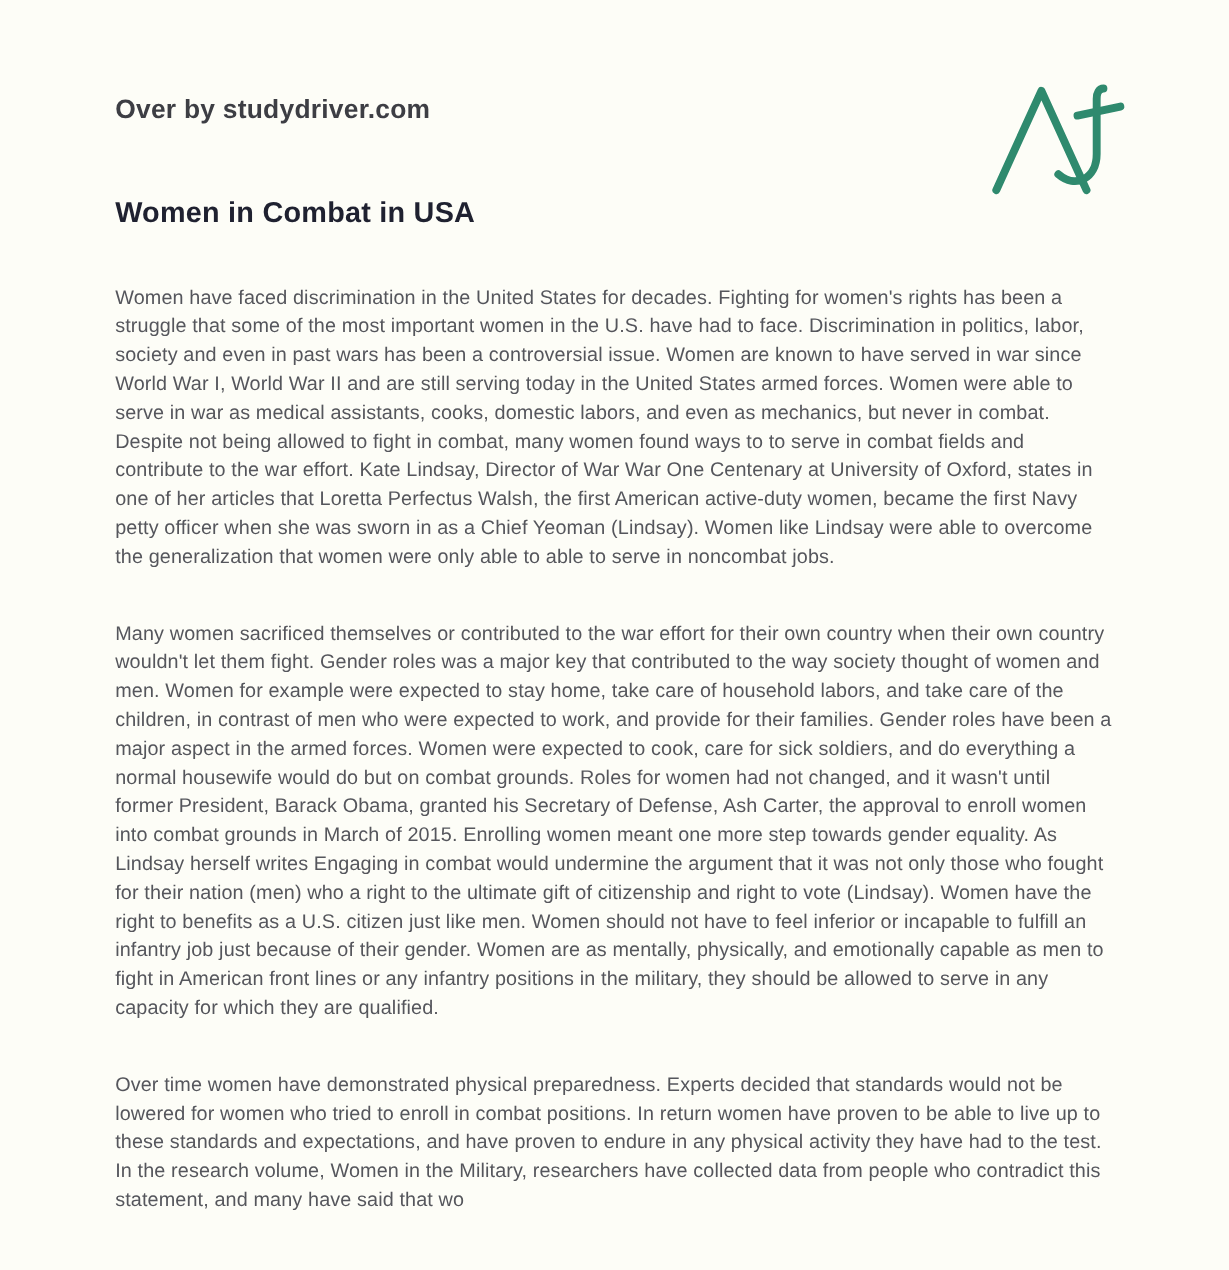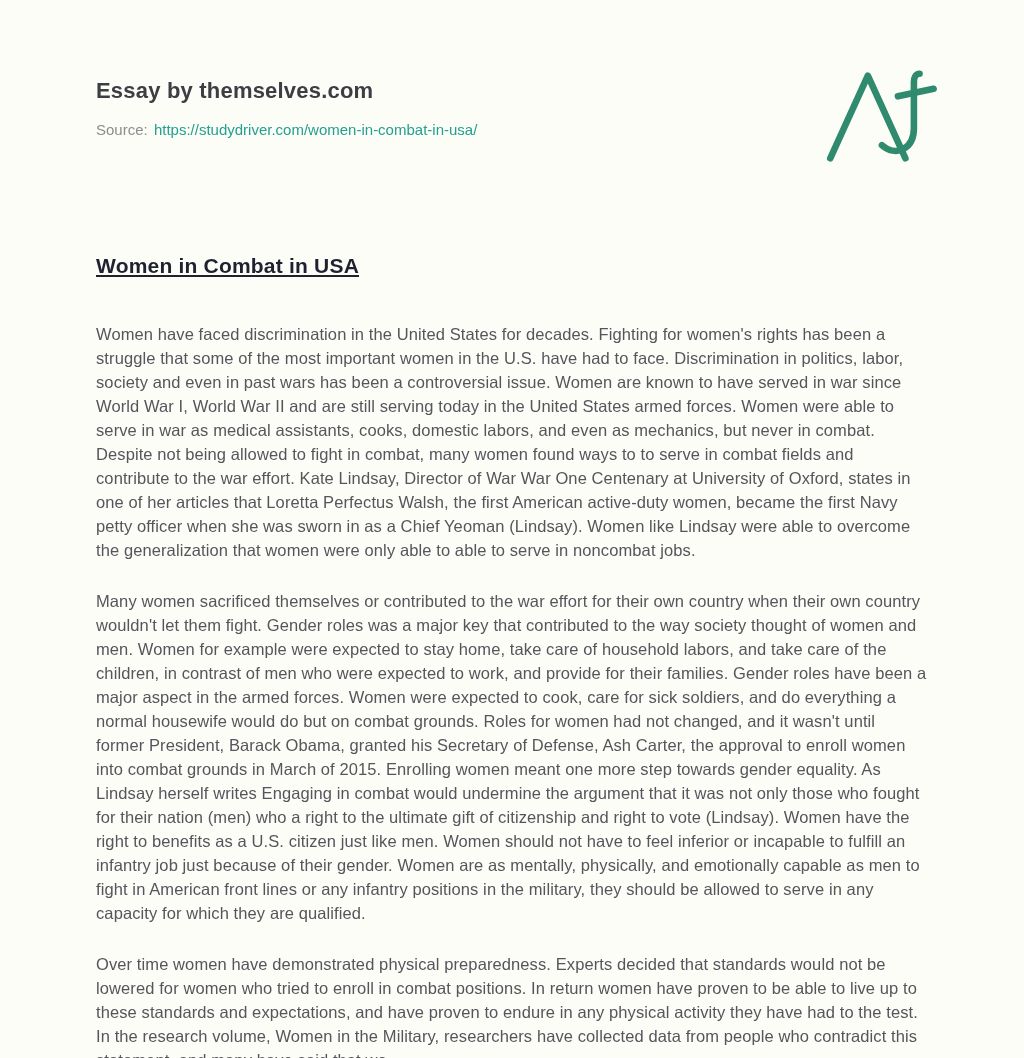--- a/index.html
+++ b/index.html
@@ -37,47 +37,42 @@
   }
   .logo {
     position: absolute;
     top: 70px;
     right: 86px;
     width: 114px;
     height: 94px;
   }
   .logo svg { width: 100%; height: 100%; display: block; }
   h1.essay-title {
-    margin-top: 116px;
-    font-size: 21px;
+    margin-top: 60px;
+    font-size: 24px;
     font-weight: 700;
     color: #1f2130;
     letter-spacing: 0.2px;
-    text-decoration: underline;
   }
   .para {
-    margin-top: 27px;
+    margin-top: 40px;
     font-size: 16.5px;
     line-height: 24px;
     color: #55565c;
     letter-spacing: 0.1px;
   }
   .para:first-of-type { margin-top: 44px; }
 </style>
 </head>
 <body>
 
 <div class="page">
 
-  <div class="byline">Essay by themselves.com</div>
+  <div class="byline">Over by studydriver.com</div>
 
-  <div class="source-line">
-    <span>Source:</span>
-    <a class="source-url">https://studydriver.com/women-in-combat-in-usa/</a>
-  </div>
 
   <div class="logo">
     <svg viewBox="0 0 120 100" fill="none">
       <path d="M6 94 L46 6 L86 94" stroke="#2f8a6e" stroke-width="7" fill="none" stroke-linecap="round" stroke-linejoin="round"></path>
       <path d="M101 4 C97 4 95 8 95 13 L95 62 C95 84 76 93 61 80" stroke="#2f8a6e" stroke-width="7" fill="none" stroke-linecap="round"></path>
       <path d="M78 28 L116 20" stroke="#2f8a6e" stroke-width="7" fill="none" stroke-linecap="round"></path>
     </svg>
   </div>
 
   <h1 class="essay-title">Women in Combat in USA</h1>

